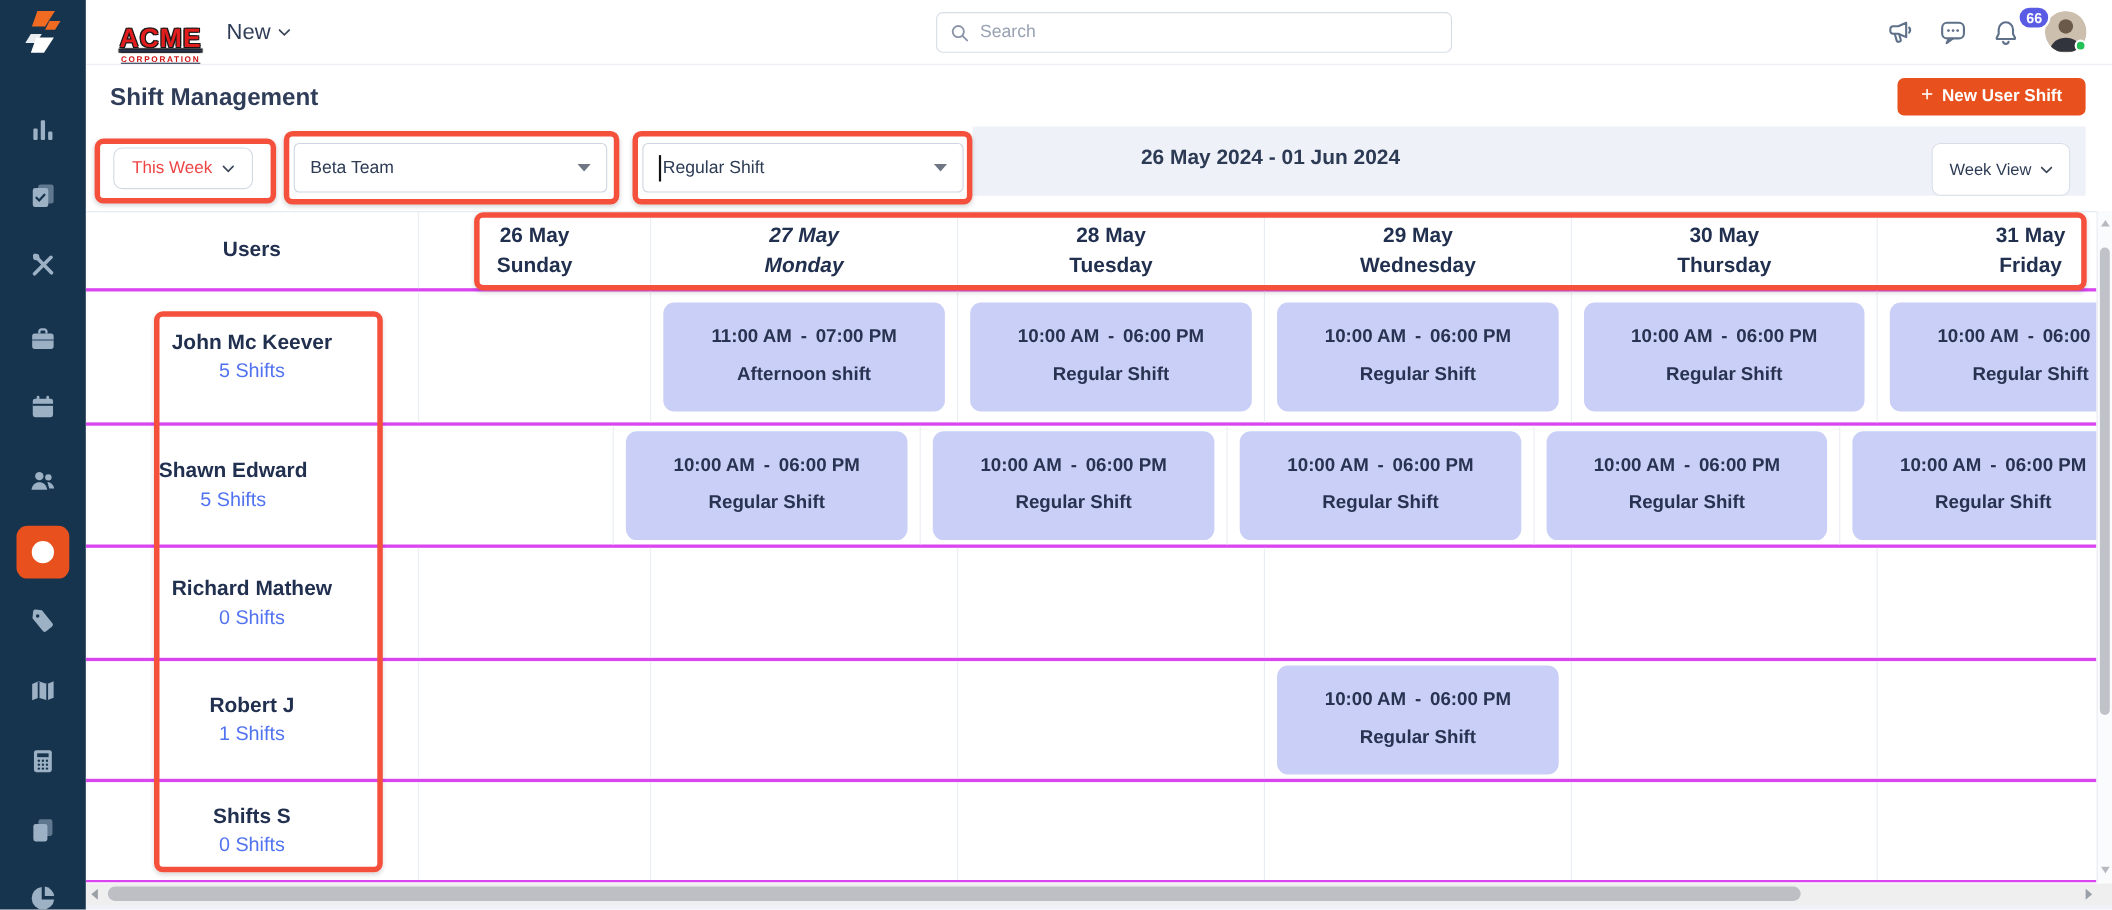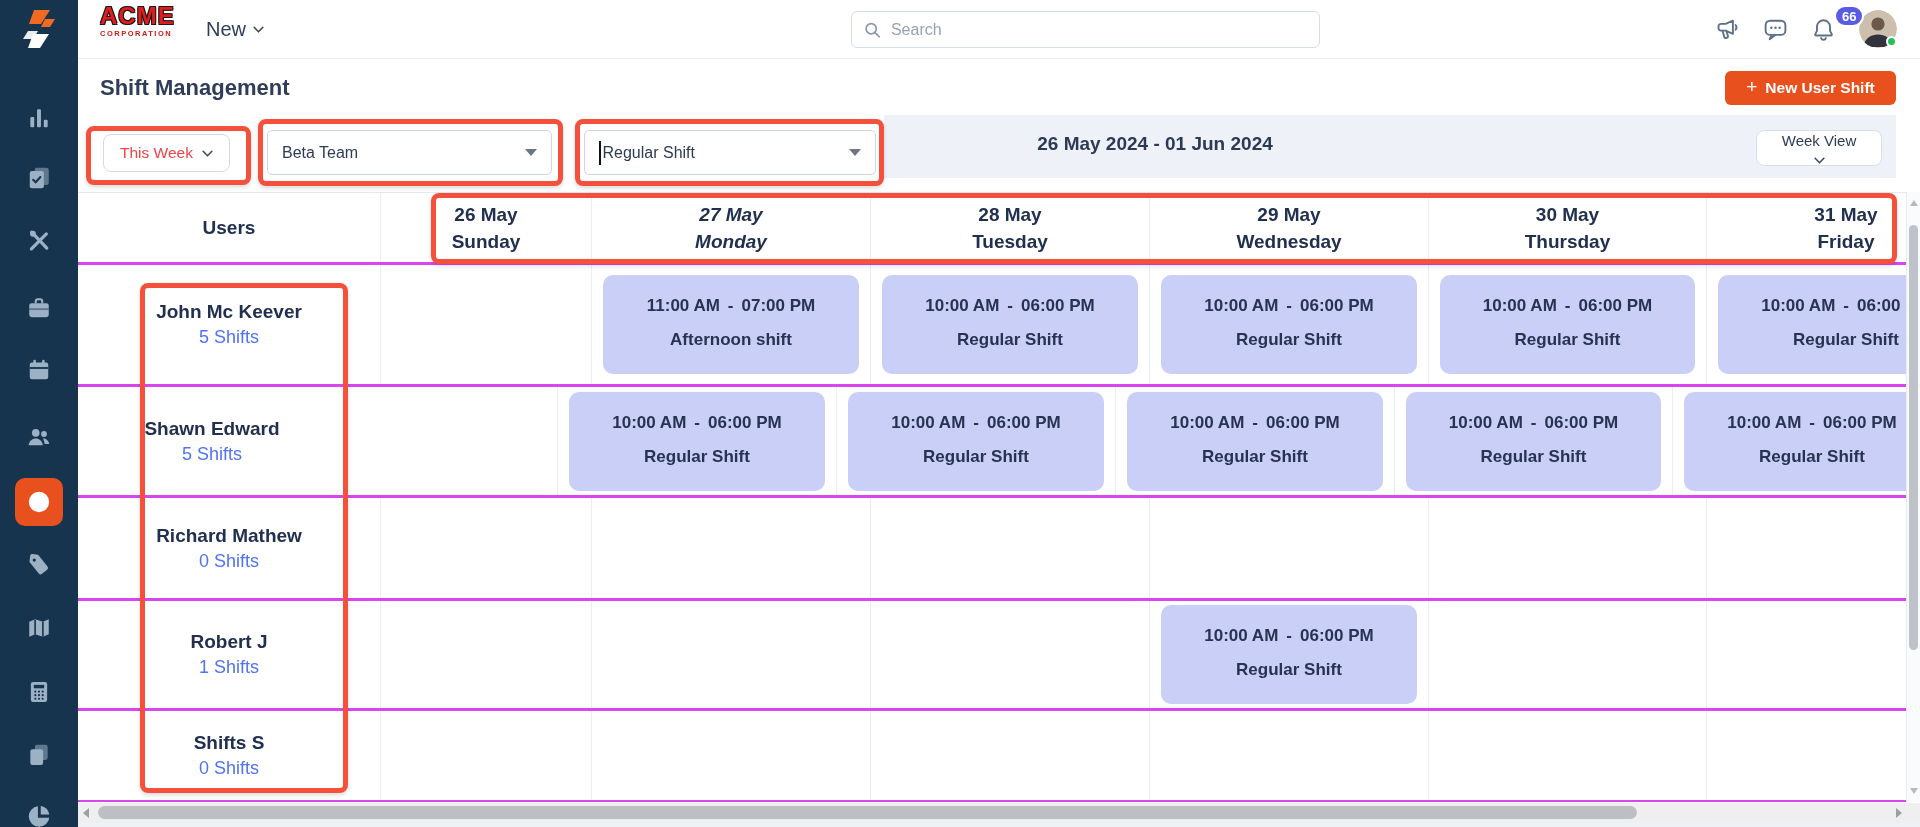--- a/index.html
+++ b/index.html
@@ -11,21 +11,21 @@
   .app-logo { position:absolute; left:17px; top:7px; width:44px; height:46px; }
   .side-item { position:absolute; left:15px; width:48px; height:48px; border-radius:10px;
     display:flex; align-items:center; justify-content:center; color:#9db1c5; cursor:pointer; }
   .side-item.active { background:#e8511e; color:#ffffff; }
   .side-ic { width:26px; height:26px; display:flex; }
   .side-ic svg { width:26px; height:26px; fill:currentColor; }
 
   
   .topbar { position:absolute; left:78px; top:0; width:1842px; height:59px; background:#fff;
     border-bottom:1px solid #e9edf2; z-index:5; }
-  .brand { position:absolute; left:22px; top:4px; width:92px; text-align:left; cursor:pointer; }
+  .brand { position:absolute; left:22px; top:24px; width:92px; text-align:center; cursor:pointer;text-decoration:underline; }
   .brand-name { font-size:24px; font-weight:800; color:#e11d1d; letter-spacing:1px; line-height:24px;
     text-shadow:1px 1px 0 #1a1a1a, -1px 1px 0 #1a1a1a, 1px -1px 0 #1a1a1a, -1px -1px 0 #1a1a1a; }
   .brand-sub { font-size:7.5px; font-weight:700; color:#cf1515; letter-spacing:1.5px; margin-top:1px; }
   .new-menu { position:absolute; left:128px; top:18px; display:flex; align-items:center; gap:7px;
     font-size:20px; color:#2f3d58; cursor:pointer; }
   .search-box { position:absolute; left:773px; top:11px; width:469px; height:37px; border:1px solid #d7dde6;
     border-radius:6px; background:#fff; display:flex; align-items:center; padding:0 12px; gap:10px; }
   .search-box input { border:none; outline:none; font-size:16px; color:#5a6activity577; width:100%;
     font-family:"Liberation Sans", sans-serif; }
   .search-box input::placeholder { color:#98a2b3; }
@@ -43,23 +43,23 @@
   .page-title { position:absolute; left:100px; top:75px; font-size:22px; font-weight:600; color:#2f3d58; }
   .btn-new-shift { position:absolute; left:1725px; top:71px; width:171px; height:34px; background:#e8511e;
     border:none; border-radius:6px; color:#fff; font-size:15.5px; font-weight:600; cursor:pointer;
     display:flex; align-items:center; justify-content:center; gap:8px; font-family:"Liberation Sans", sans-serif; }
   .btn-new-shift .plus { font-size:19px; font-weight:400; margin-top:-2px; }
 
   
   .filter-band { position:absolute; left:884px; top:115px; width:1012px; height:63px; background:#eef2f8; z-index:1; }
   .date-range { position:absolute; left:930px; top:133px; width:450px; text-align:center;
     font-size:19px; font-weight:700; color:#2c3a54; z-index:3; }
-  .btn-week-view { position:absolute; left:1756px; top:130px; width:126px; height:36px; background:#fff;
+  .btn-week-view { position:absolute; left:1756px; top:130px; width:126px; height:48px; background:#fff;
     border:1px solid #d8dee8; border-radius:8px; font-size:15px; color:#2d3b55; cursor:pointer; z-index:3;
-    display:flex; align-items:center; justify-content:center; gap:8px; font-family:"Liberation Sans", sans-serif;flex-direction:column; }
+    display:flex; align-items:center; justify-content:center; gap:8px; font-family:"Liberation Sans", sans-serif; }
   .btn-this-week { position:absolute; left:103px; top:134px; width:127px; height:38px; background:#fff;
     border:1px solid #d3dae3; border-radius:8px; font-size:15.5px; color:#ef4444; cursor:pointer; z-index:3;
     display:flex; align-items:center; justify-content:center; gap:9px; font-family:"Liberation Sans", sans-serif; }
   .select-field { position:absolute; height:45px; background:#fff; border:1px solid #cfd6e0; border-radius:5px;
     display:flex; align-items:center; padding:0 14px; font-size:16px; color:#2d3b55; cursor:pointer; z-index:3; }
   .select-field .grow { flex:1; }
   .tri { width:0; height:0; border-left:6px solid transparent; border-right:6px solid transparent;
     border-top:7px solid #6f7683; }
   .caret { width:1.5px; height:24px; background:#111; margin-right:2px; }
 

